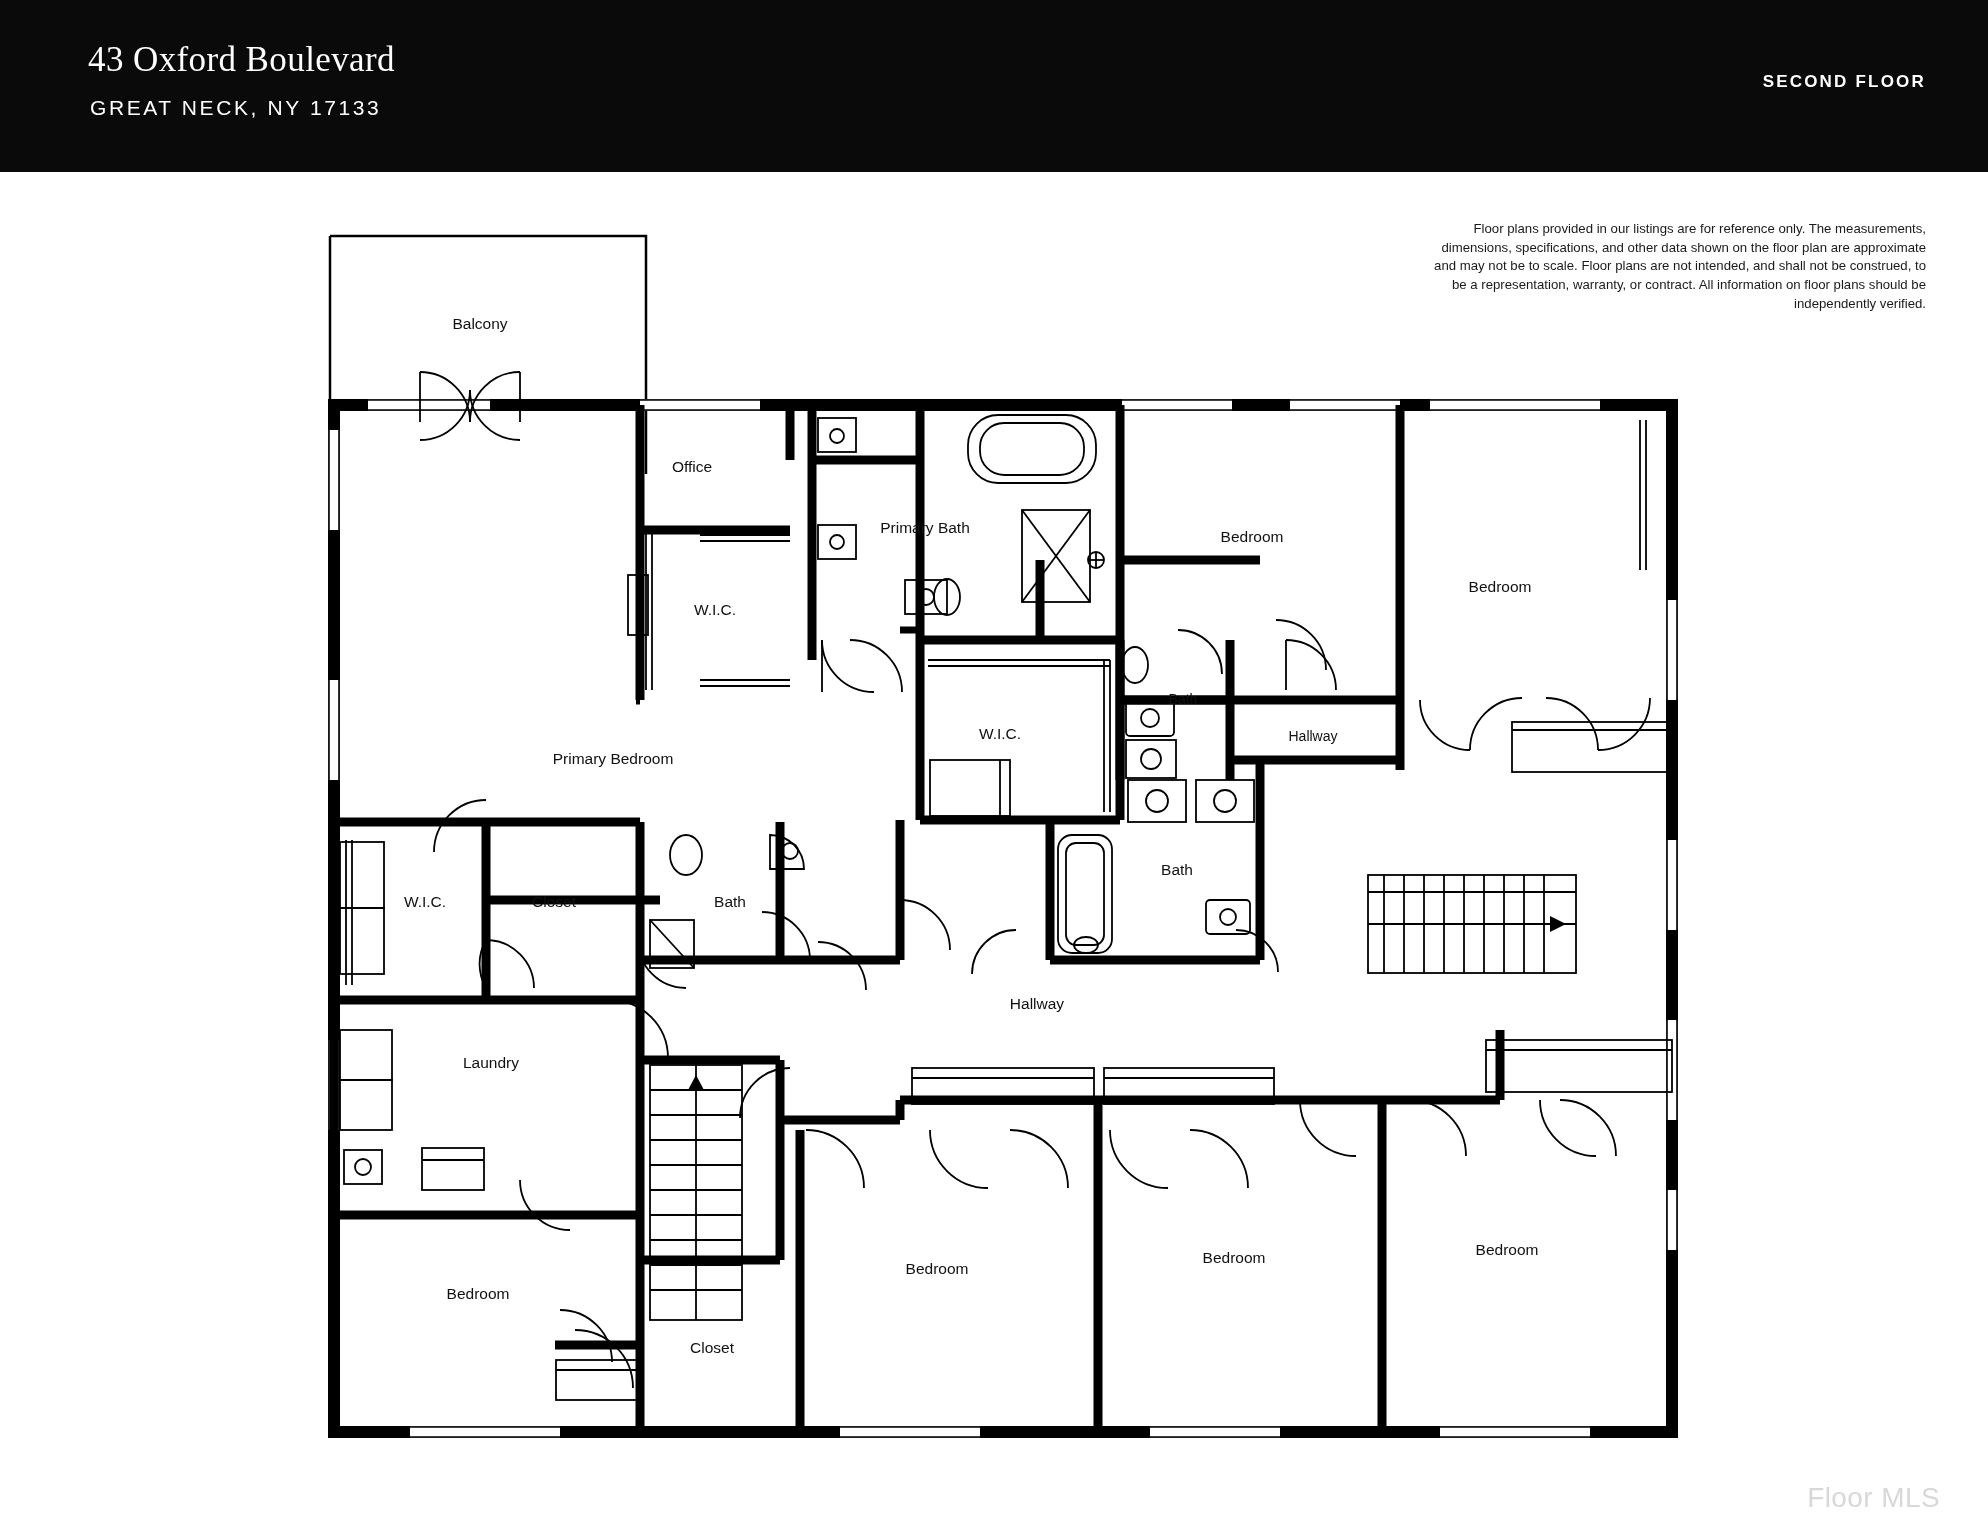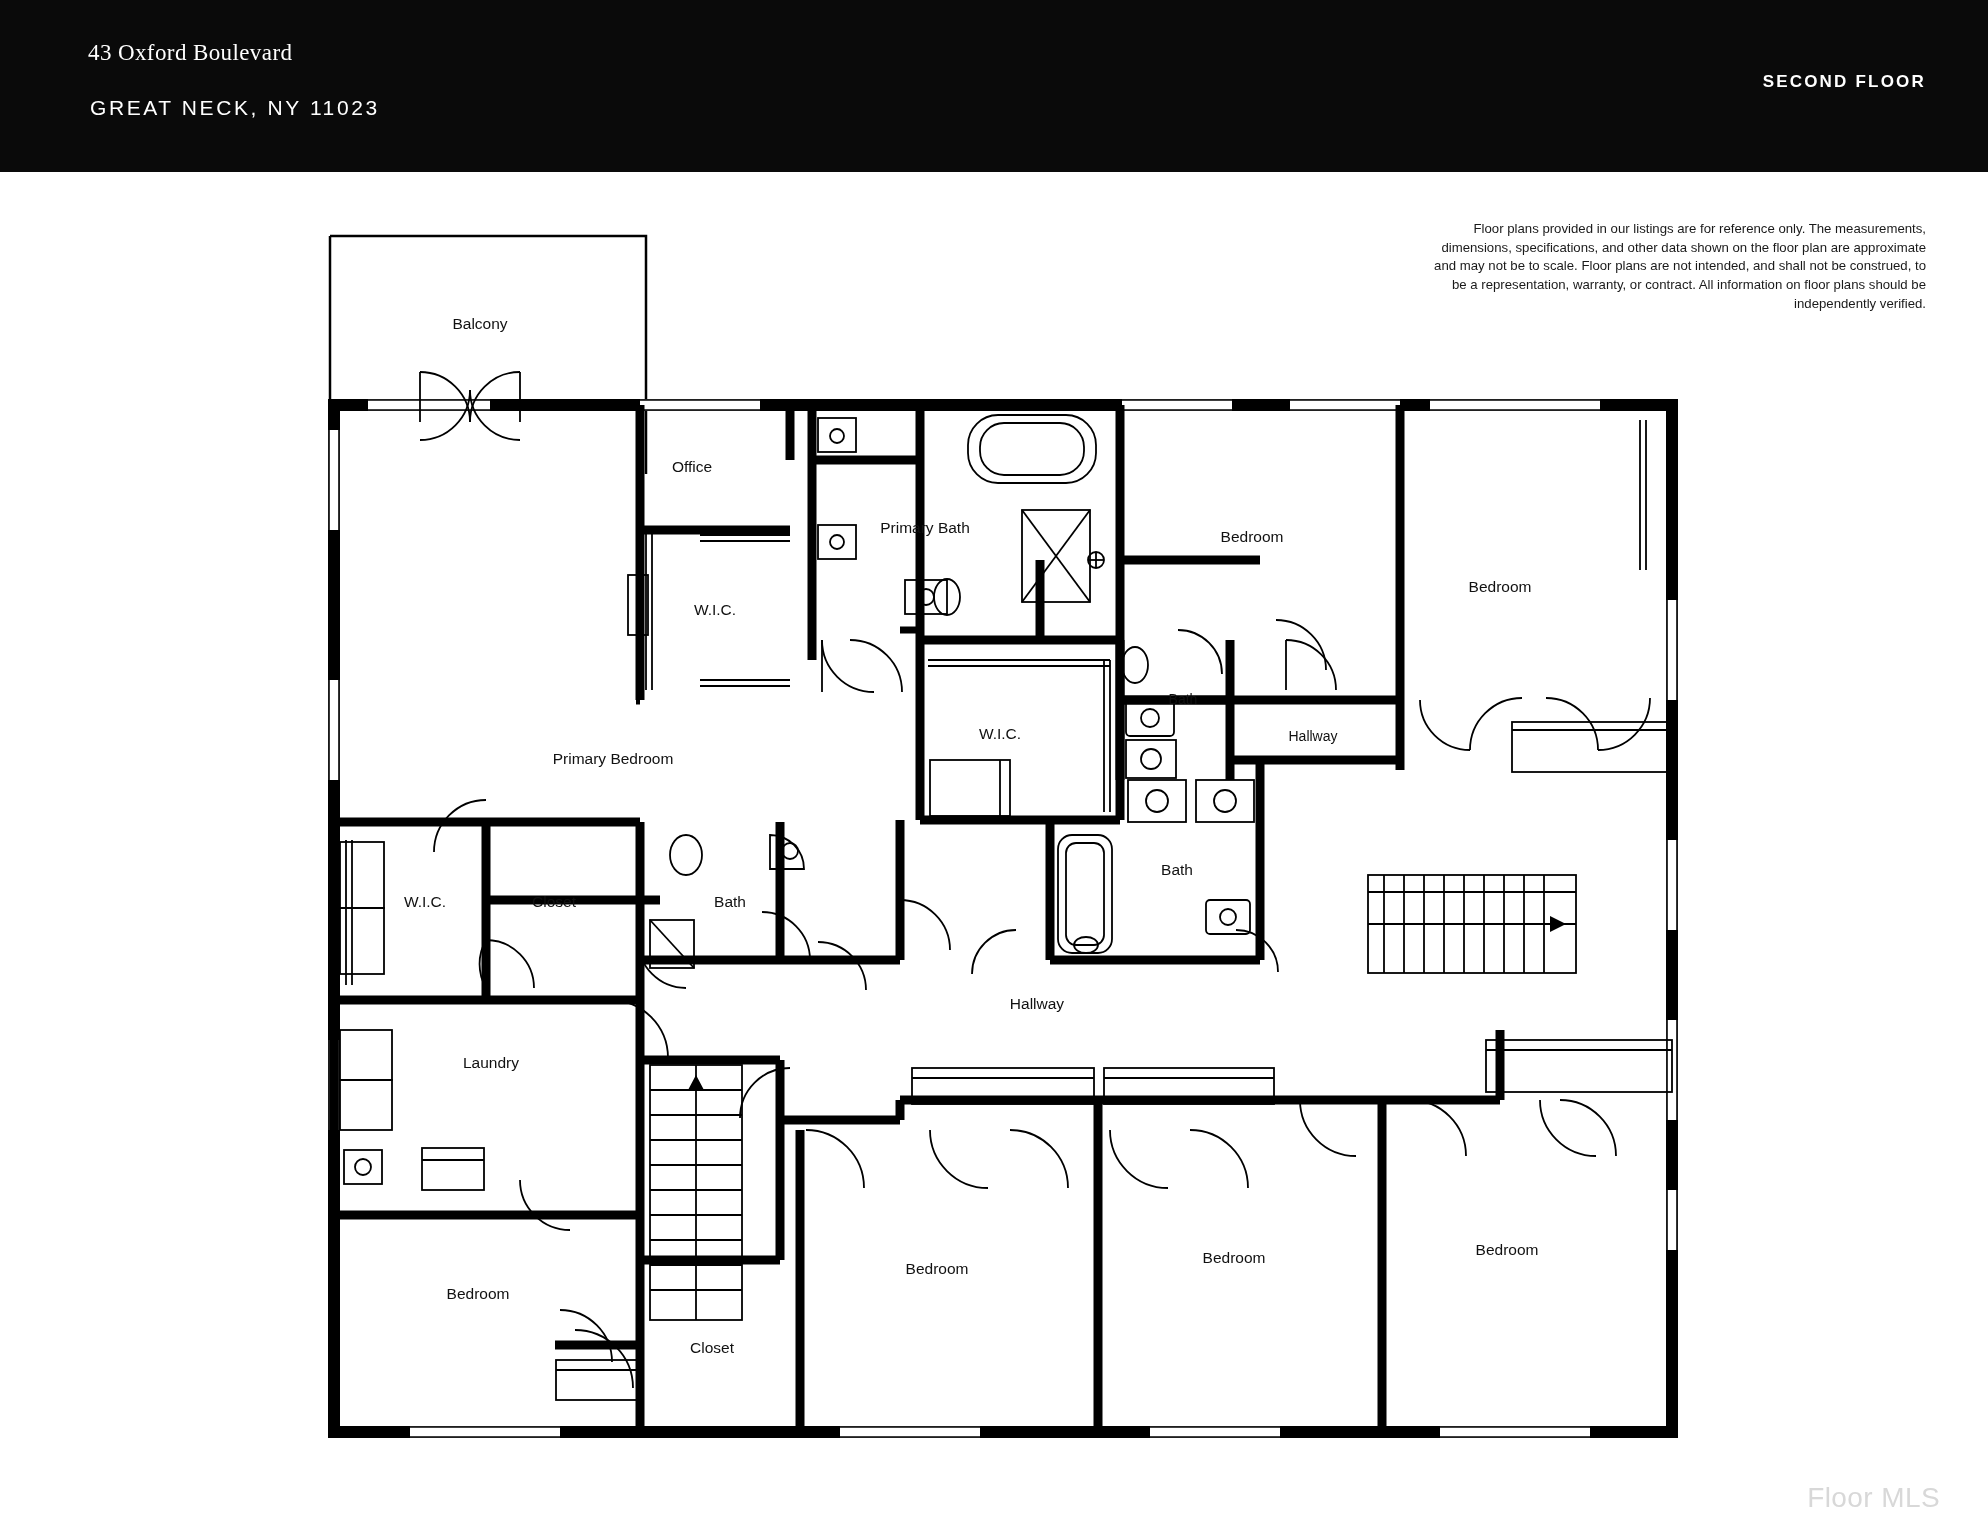--- a/index.html
+++ b/index.html
@@ -22,21 +22,21 @@
     width: 1988px;
     height: 172px;
     background: #0a0a0a;
     color: #ffffff;
   }
   .header-title {
     position: absolute;
     left: 88px;
     top: 40px;
     font-family: "Liberation Serif", serif;
-    font-size: 23px;
+    font-size: 35px;
     letter-spacing: 0.4px;
     white-space: nowrap;
   }
   .header-sub {
     position: absolute;
     left: 90px;
     top: 96px;
     font-size: 21px;
     letter-spacing: 2.6px;
     white-space: nowrap;
@@ -91,21 +91,21 @@
     text-anchor: middle;
     dominant-baseline: middle;
   }
   .rlabel.sm { font-size: 14px; }
 </style>
 </head>
 <body>
 
 <div class="header">
   <div class="header-title">43 Oxford Boulevard</div>
-  <div class="header-sub">GREAT NECK, NY 11023</div>
+  <div class="header-sub">GREAT NECK, NY 17133</div>
   <div class="header-right">SECOND FLOOR</div>
 </div>
 
 <div class="disclaimer">Floor plans provided in our listings are for reference only.  The measurements, dimensions, specifications, and other data shown on the floor plan are approximate and may not be to scale.  Floor plans are not intended, and shall not be construed, to be a representation, warranty, or contract.  All information on floor plans should be independently verified.</div>
 
 <div class="plan-wrap">
 <svg class="plan" width="1988" height="1536" viewBox="0 0 1988 1536">
 
   <g fill="none" stroke="#000000" stroke-width="2">
 

